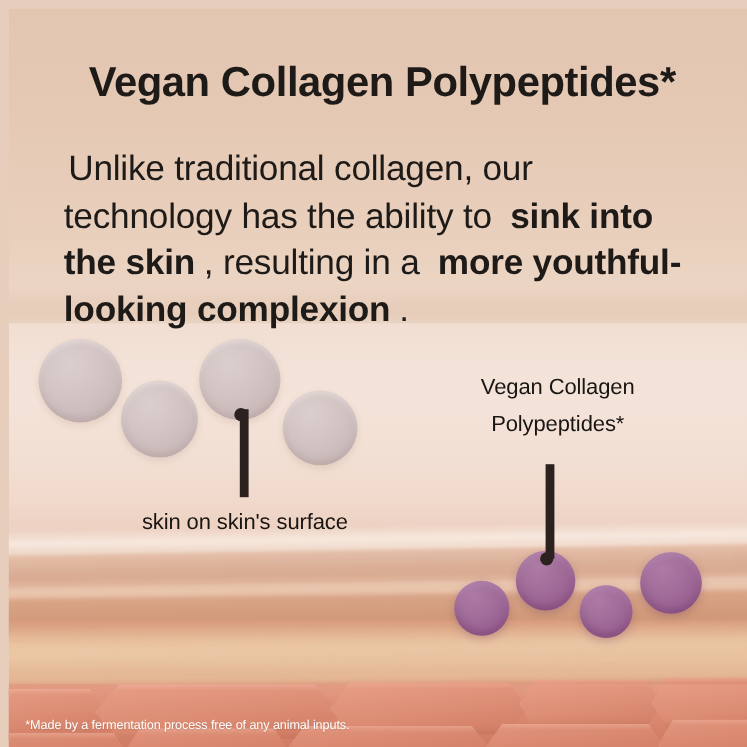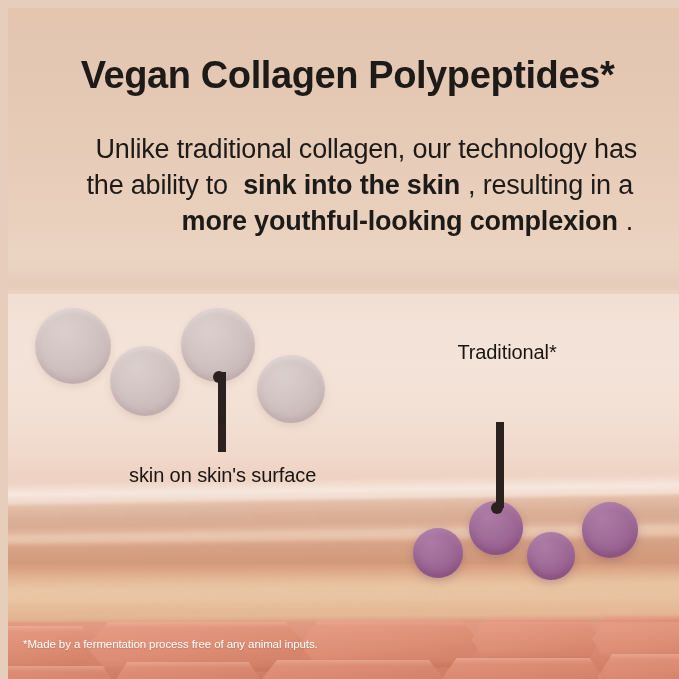--- a/index.html
+++ b/index.html
@@ -138,43 +138,43 @@
     text-align:center;
     font-size:38px;
     font-weight:700;
     letter-spacing:-0.4px;
     color:#1d1a18;
     line-height:1.05;
   }
   #subhead {
     position:absolute;
     left:46px; right:46px; top:120px;
-    text-align:right;
-    font-size:27px;
+    text-align:left;
+    font-size:32px;
     font-weight:400;
     color:#1d1a18;
     line-height:1.33;
     letter-spacing:-0.2px;
   }
   #subhead b { font-weight:700; }
 
   .callout-label {
     position:absolute;
     color:#191513;
     font-size:20px;
     line-height:1.32;
     letter-spacing:-0.1px;
     font-weight:400;
   }
   #label-traditional { left:113px; top:446px; text-align:left; }
   #label-honest { left:406px; top:323px; text-align:center; width:186px; }
 
   #footnote {
     position:absolute;
-    left:7px; bottom:26px;
+    left:7px; bottom:10px;
     color:#ffffff;
     font-size:11.5px;
     line-height:1.45;
     font-weight:400;
     letter-spacing:-0.1px;
     text-shadow:0 1px 1px rgba(120,60,40,0.25);
   }
 </style>
 </head>
 <body>
@@ -228,20 +228,21 @@
 
   <h1 id="headline">Vegan Collagen Polypeptides*</h1>
 
   <p id="subhead"><span>Unlike traditional collagen, our technology has the ability to </span><b>sink into the skin</b><span>, resulting in a </span><b>more youthful-looking complexion</b><span>.</span></p>
 
   <div class="callout-label" id="label-traditional">
     <div>skin on skin's surface</div>
   </div>
 
   <div class="callout-label" id="label-honest">
-    <div>Traditional*</div>
+    <div>Vegan Collagen</div>
+    <div>Polypeptides*</div>
   </div>
 
   <div id="footnote">
     <div>*Made by a fermentation process free of any animal inputs.</div>
   </div>
 
 </div>
 
 </body></html>

